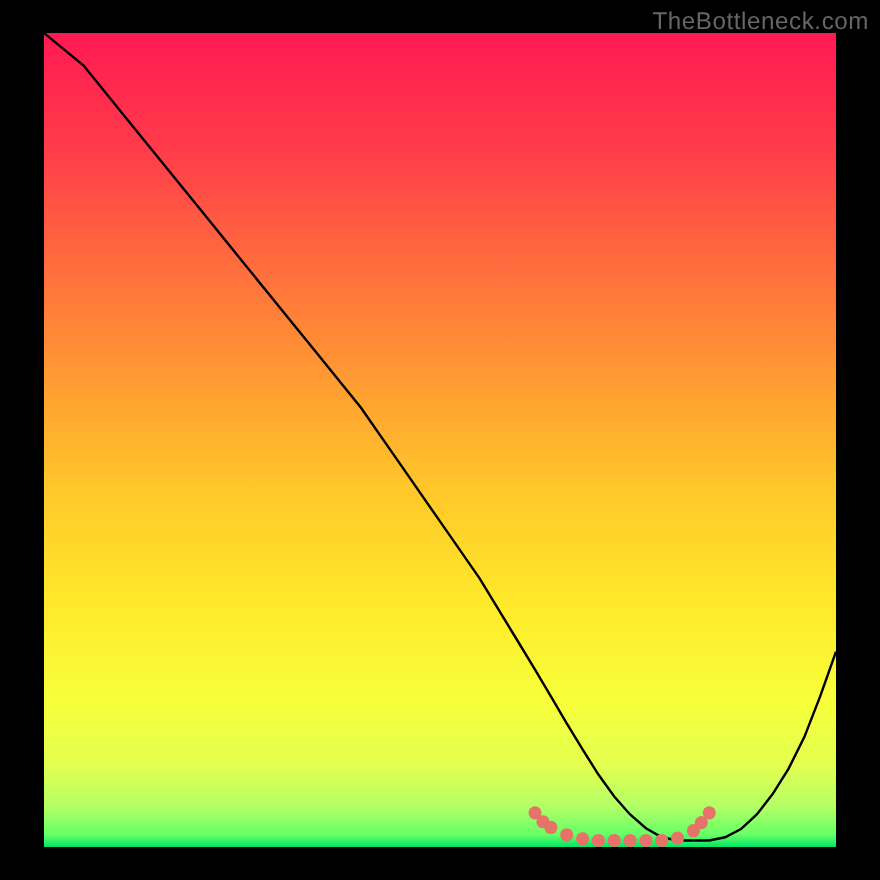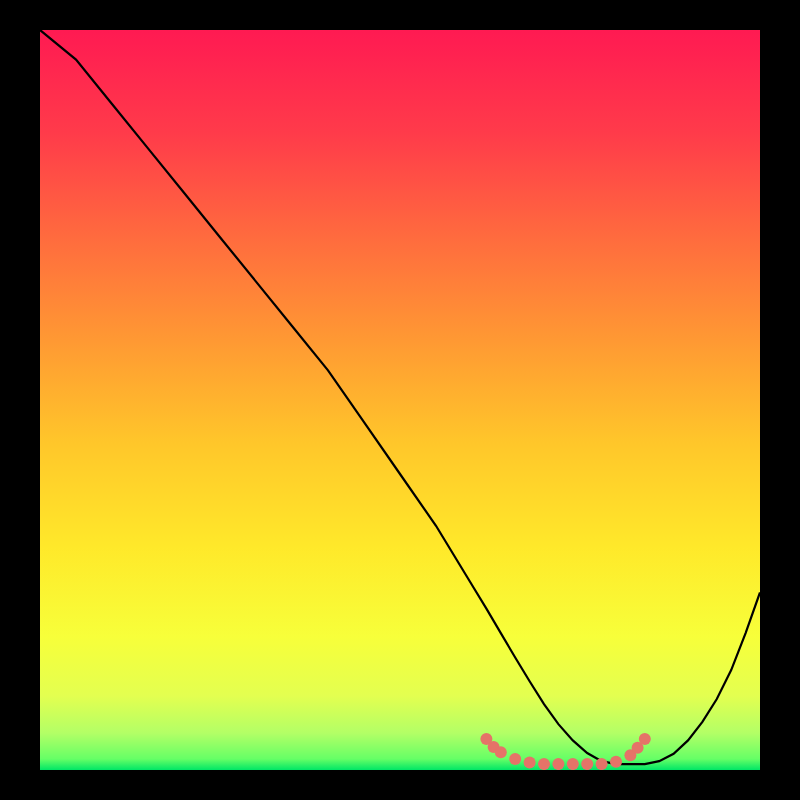--- a/index.html
+++ b/index.html
@@ -49,20 +49,21 @@
     width: 720px;
     height: 740px;
     z-index: 5;
     pointer-events: none;
   }
 </style>
 </head>
 <body>
 
 <div class="frame">
+  <div class="watermark">TheBottleneck.com</div>
   <div class="plot-outer">
     <svg class="plot-area" id="bg-svg" viewBox="0 0 720 740" preserveAspectRatio="none">
       <defs>
         <linearGradient id="grad" x1="0" y1="0" x2="0" y2="1">
             <stop offset="0%" stop-color="#ff1a52"></stop>
             <stop offset="14.000000000000002%" stop-color="#ff3b4a"></stop>
             <stop offset="28.000000000000004%" stop-color="#ff6b3e"></stop>
             <stop offset="42%" stop-color="#ff9933"></stop>
             <stop offset="56.00000000000001%" stop-color="#ffc72a"></stop>
             <stop offset="70%" stop-color="#ffe92a"></stop>

